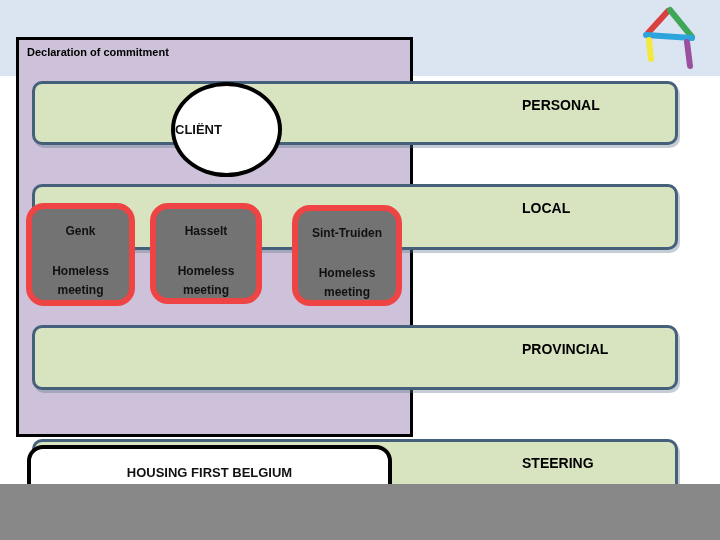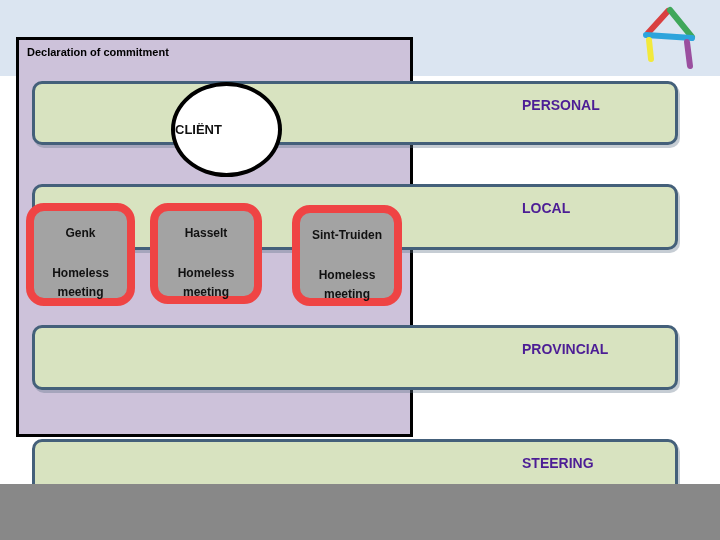--- a/index.html
+++ b/index.html
@@ -30,32 +30,32 @@
     background:#d8e3c0; border:3px solid #44607a; border-radius:10px;
     box-shadow:2px 3px 0 rgba(93,112,133,0.35);
     box-sizing:border-box;
   }
   .bar-personal   { top:81px;  height:64px; }
   .bar-local      { top:184px; height:66px; }
   .bar-provincial { top:325px; height:65px; }
   .bar-national   { top:439px; height:67px; }
   .bar .bar-label {
     position:absolute; left:487px; top:13px;
-    font-size:14px; font-weight:bold; color:#4c1d95; white-space:nowrap;
+    font-size:14px; font-weight:bold; color:#000000; white-space:nowrap;
   }
 
   .client-ellipse {
     position:absolute; left:171px; top:82px; width:111px; height:95px;
     background:#fff; border:4px solid #000; border-radius:50%;
     box-sizing:border-box; display:flex; align-items:center; 
     font-size:13px; font-weight:bold;
   }
 
   .city-box {
-    position:absolute; background:#a3a3a3; border:8px solid #ef4444;
+    position:absolute; background:#737373; border:6px solid #ef4444;
     border-radius:18px; box-sizing:border-box; text-align:center;
   }
   .city-genk    { left:26px;  top:203px; width:109px; height:103px; }
   .city-hasselt { left:150px; top:203px; width:112px; height:101px; }
   .city-sint    { left:292px; top:205px; width:110px; height:101px; }
   .city-name { display:block; margin-top:15px; font-size:12px; font-weight:bold; }
   .city-sub  {
     display:block; margin:24px auto 0; width:82px;
     font-size:12px; font-weight:bold; line-height:19px;
   }
@@ -116,14 +116,17 @@
   <div class="city-box city-hasselt">
     <span class="city-name">Hasselt</span>
     <span class="city-sub">Homeless meeting</span>
   </div>
   <div class="city-box city-sint">
     <span class="city-name">Sint-Truiden</span>
     <span class="city-sub">Homeless meeting</span>
   </div>
 
 
+  <div class="wide-box housing-box">
+    <span class="wide-label">HOUSING FIRST BELGIUM</span>
+  </div>
 
 </div>
 
 </body></html>

